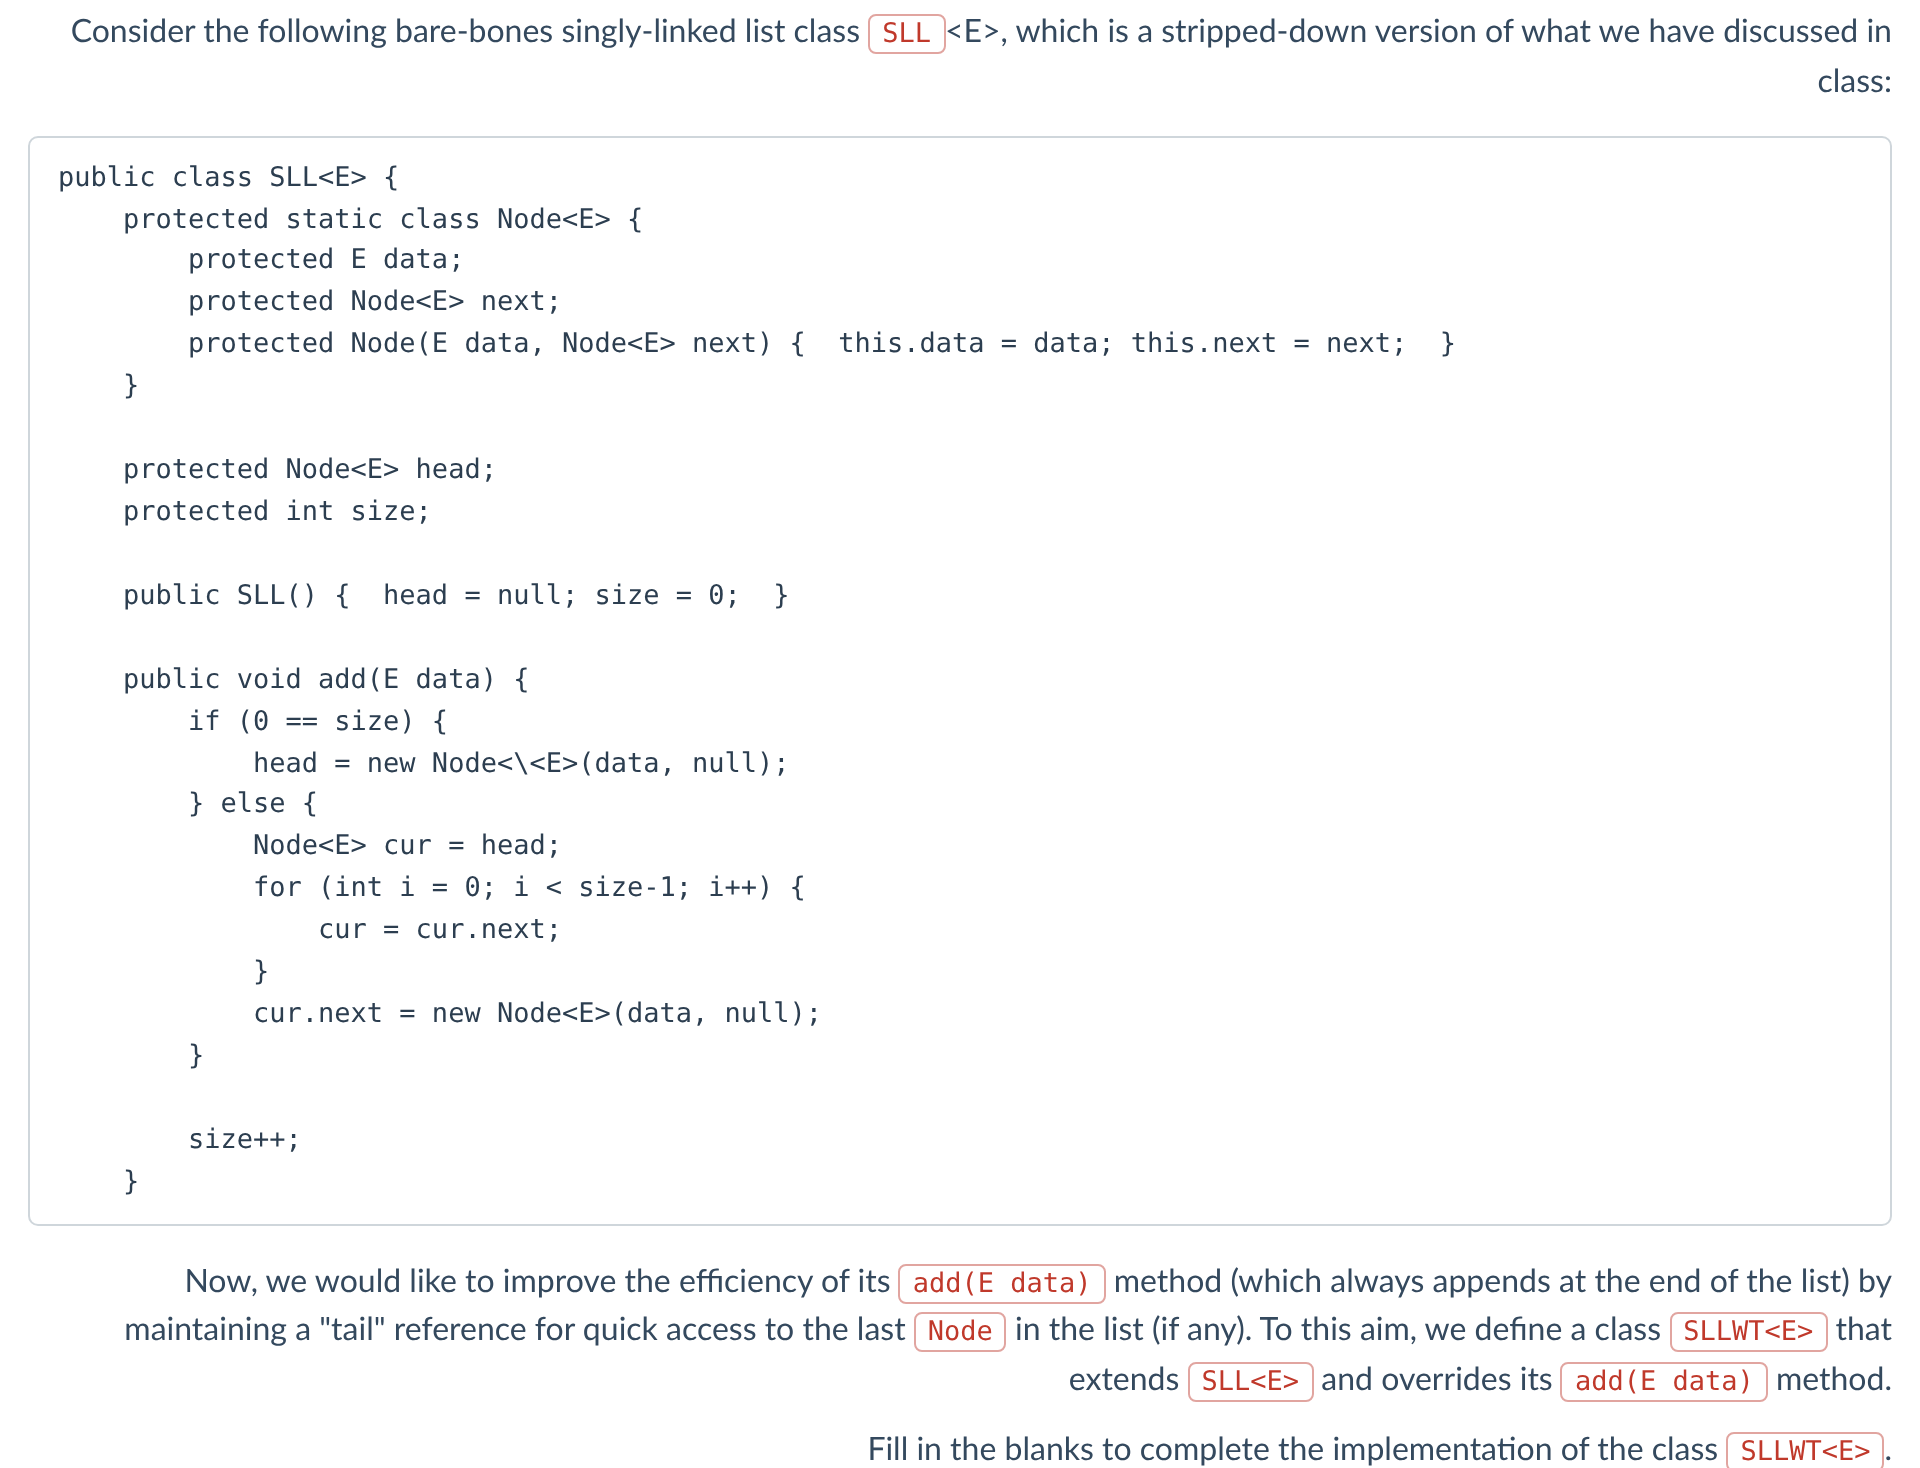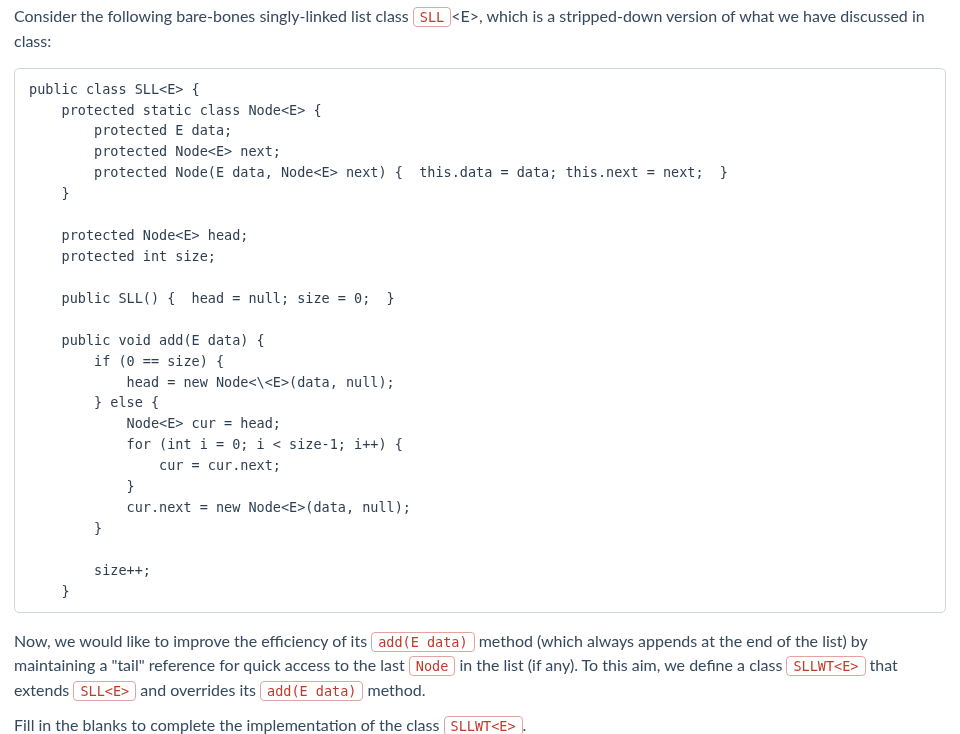--- a/index.html
+++ b/index.html
@@ -15,20 +15,21 @@
       padding: 4px 14px 14px 14px;
       line-height: 1.5;
     }
     .prose {
       font-size: 16px;
       color: #34495e;
       line-height: 1.55;
     }
     .prose p {
       margin: 0 0 10px 0;
+      text-align: right;
     }
     code.inline {
       font-family: "Consolas", "Menlo", "Monaco", monospace;
       font-size: 13.5px;
       padding: 1px 6px;
       border: 1px solid #e1a5a0;
       border-radius: 4px;
       background: #ffffff;
       color: #c0392b;
       white-space: nowrap;

